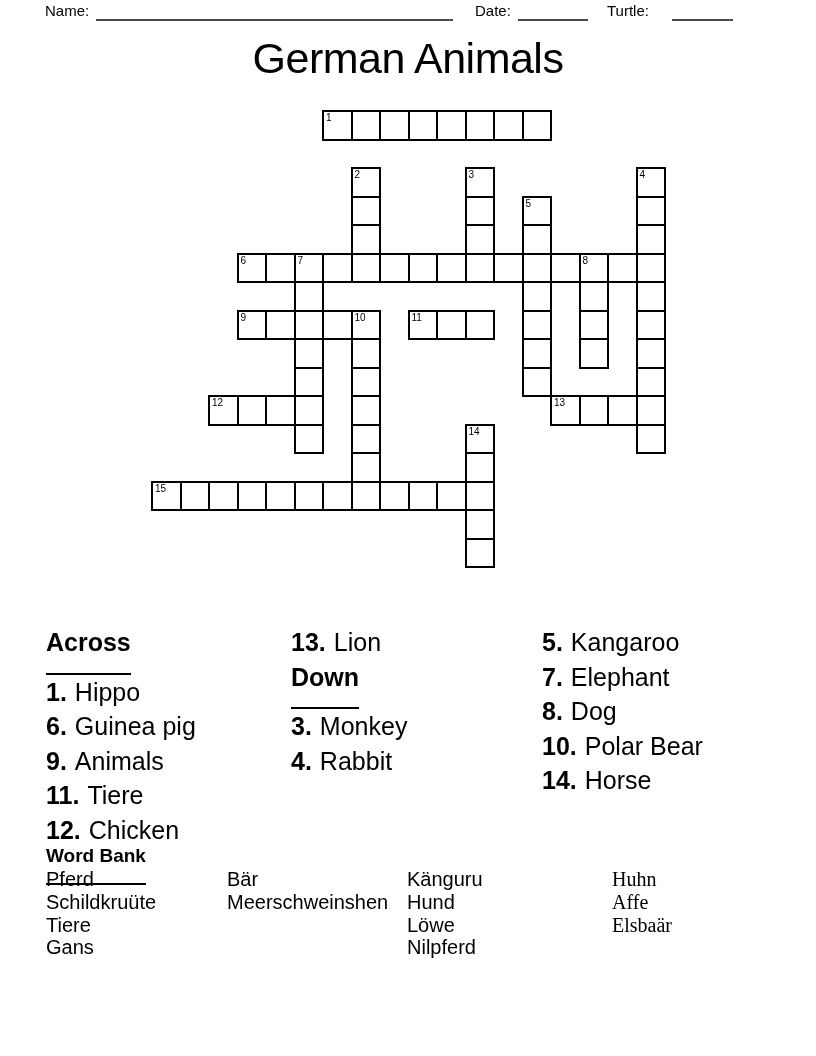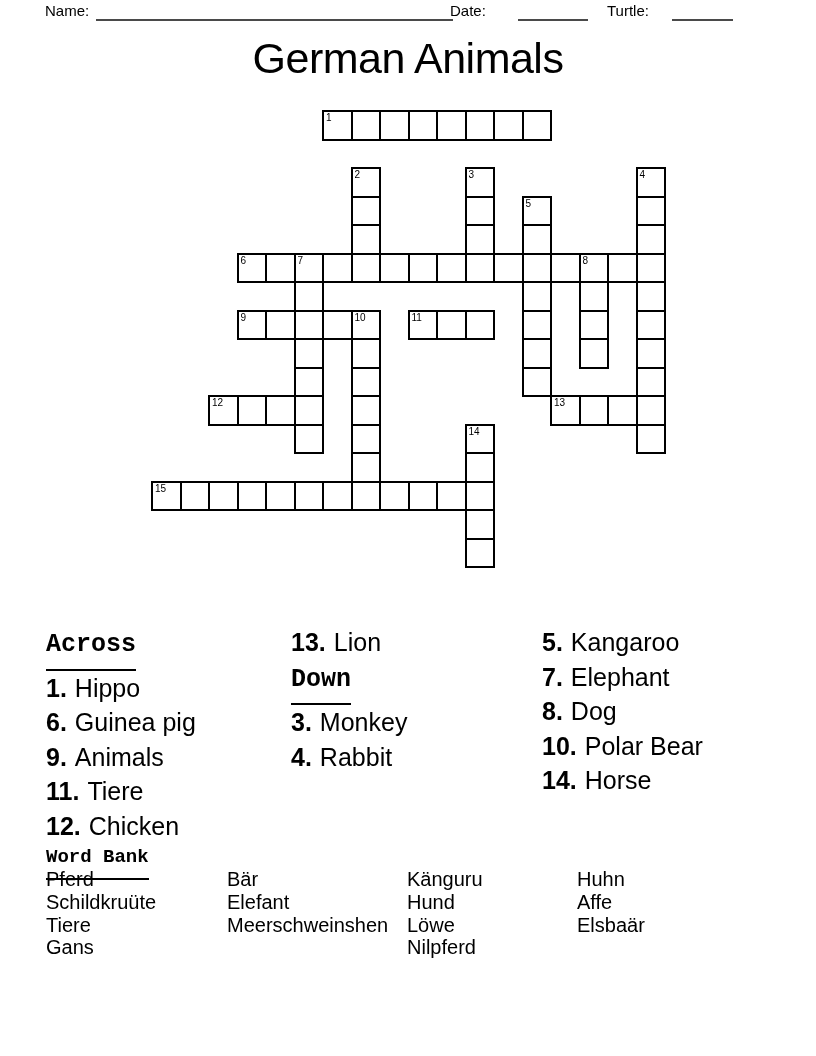--- a/index.html
+++ b/index.html
@@ -24,36 +24,36 @@
   .cellnum{
     position:absolute;top:0px;left:2px;font-size:10px;line-height:11px;color:#000;
   }
   
   .clues{position:absolute;top:0;left:0;}
   .clue-col{position:absolute;top:625px;}
   .clue-row,.clue-heading{font-size:25px;line-height:34.5px;white-space:nowrap;}
   .clue-num{font-weight:700;margin-right:8px;}
   .hd-underline{
     font-weight:700;display:inline-block;line-height:1.1;
-    border-bottom:2.5px solid #000;padding-bottom:10px;font-family:Liberation Mono, monospace;
+    border-bottom:2.5px solid #000;padding-bottom:16px;
   }
   
   .bank-heading{position:absolute;left:46px;top:845px;font-size:19px;line-height:22px;}
   .bank-heading .hd-underline{border-bottom:2px solid #000;font-size:19px;}
   .bank-col{position:absolute;top:868px;}
   .bank-item{font-size:20px;line-height:22.8px;white-space:nowrap;}
 </style>
 </head>
 <body>
 
 <div class="page">
 
   <span class="hdr-label" style="left:45px;">Name:</span>
   <div class="fill-line" style="left:96px;width:357px;"></div>
-  <span class="hdr-label" style="left:450px;">Date:</span>
+  <span class="hdr-label" style="left:475px;">Date:</span>
   <div class="fill-line" style="left:518px;width:70px;"></div>
   <span class="hdr-label" style="left:607px;">Turtle:</span>
   <div class="fill-line" style="left:672px;width:61px;"></div>
 
   <div class="title">German Animals</div>
 
   <div class="grid" id="grid">
       <div class="cell" style="left: 171px; top: 0px;">
         <span class="cellnum">1</span>
       </div>
@@ -214,29 +214,28 @@
   </div>
   <div id="bank">
       <div class="bank-col" style="left: 46px;">
         <div class="bank-item">Pferd</div>
         <div class="bank-item">Schildkruüte</div>
         <div class="bank-item">Tiere</div>
         <div class="bank-item">Gans</div>
       </div>
       <div class="bank-col" style="left: 227px;">
         <div class="bank-item">Bär</div>
-        <div class="bank-item">Elefant</div>
         <div class="bank-item">Meerschweinshen</div>
       </div>
       <div class="bank-col" style="left: 407px;">
         <div class="bank-item">Känguru</div>
         <div class="bank-item">Hund</div>
         <div class="bank-item">Löwe</div>
         <div class="bank-item">Nilpferd</div>
       </div>
-      <div class="bank-col" style="left: 577px;">
+      <div class="bank-col" style="left: 612px; font-family: Liberation Serif, serif;">
         <div class="bank-item">Huhn</div>
         <div class="bank-item">Affe</div>
         <div class="bank-item">Elsbaär</div>
       </div>
     </div>
 
 </div>
 
 </body></html>

